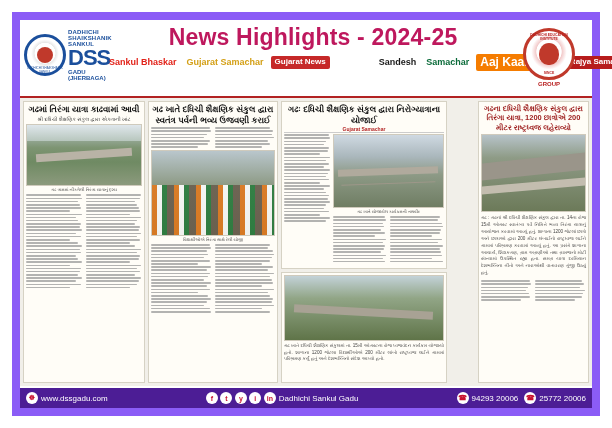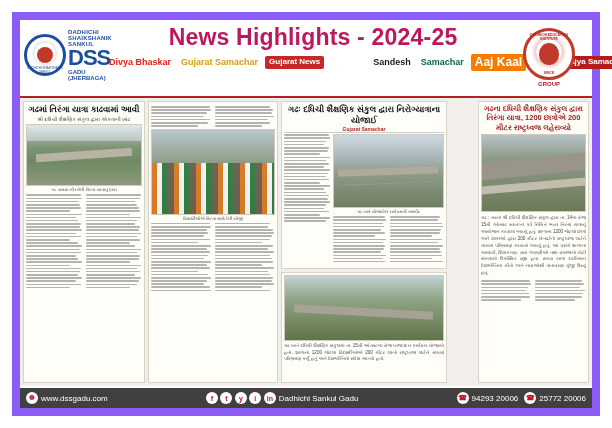--- a/index.html
+++ b/index.html
@@ -224,21 +224,21 @@
 
   .masthead-mini {
     font-size: 5px; font-weight: bold; color: #b22222;
     text-align: center; border-bottom: 1px solid #ccc; margin-bottom: 1px;
   }
 
   
   .footer {
     flex: none;
     height: 22px;
-    background: #404040;
+    background: #4c1d95;
     color: #ffffff;
     display: flex; align-items: center;
     padding: 0 6px;
     gap: 6px;
     font-size: 8px;
     border-top: 2px solid #ffffff;
   }
   .fitem { display: flex; align-items: center; gap: 3px; white-space: nowrap; }
   .circ {
     width: 12px; height: 12px; border-radius: 50%;
@@ -264,21 +264,21 @@
         <div class="dss-wordmark">
           <span class="dss-top">DADHICHI SHAIKSHANIK SANKUL</span>
           <span class="dss-big">DSS</span>
           <span class="dss-bot">GADU (JHERBAGA)</span>
         </div>
       </div>
 
       <div class="title">News Highlights - 2024-25</div>
 
       <div class="papers">
-        <span class="paper p1">Divya Bhaskar</span>
+        <span class="paper p1">Sankul Bhaskar</span>
         <span class="paper p2">Gujarat Samachar</span>
         <span class="paper p3">Gujarat News</span>
         <span class="paper p4">Sandesh</span>
         <span class="paper p5">Samachar</span>
         <span class="paper p6">Aaj Kaal</span>
         <span class="paper p7">Gujarat Rajya Samachar</span>
       </div>
 
       <div class="logo-right">
         <div class="seal-r">
@@ -361,20 +361,21 @@
                 <div class="ln s6"></div>
               <div class="ln s2"></div>
                 <div class="ln s4"></div>
             </div>
           </div>
         </div>
       </div>
 
       <div class="col c2">
         <div class="clip" style="flex:1">
+          <div class="clip-head">ગઢ ખાતે દધિચી શૈક્ષણિક સંકુલ દ્વારા સ્વતંત્ર પર્વની ભવ્ય ઉજવણી કરાઈ</div>
           <div class="cols2" style="margin-top:2px">
             <div class="lines">
               <div class="ln s1"></div>
                 <div class="ln s3"></div>
                 <div class="ln s2"></div>
                 <div class="ln s5"></div>
               <div class="ln s1"></div>
                 <div class="ln s6"></div>
                 <div class="ln s4"></div>
             </div>

